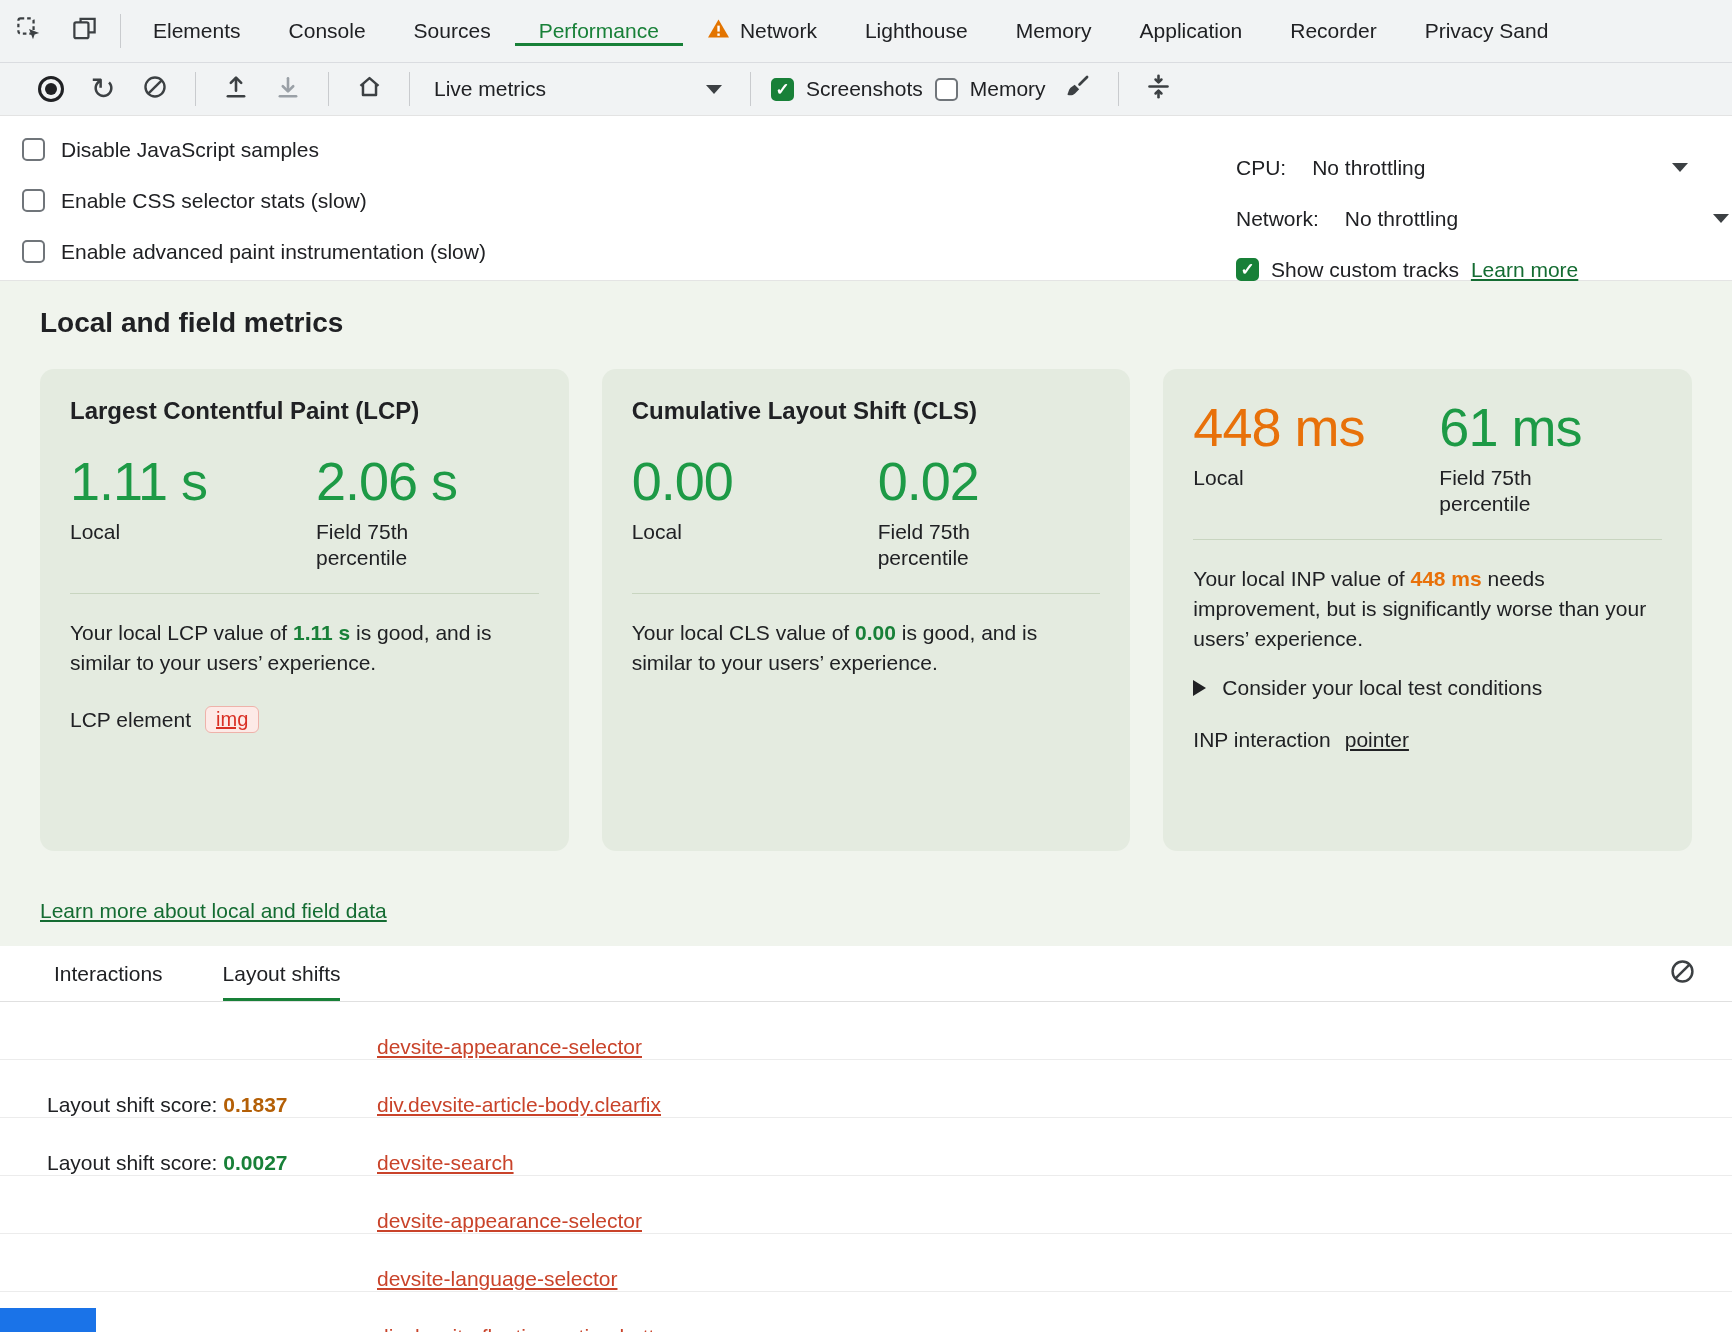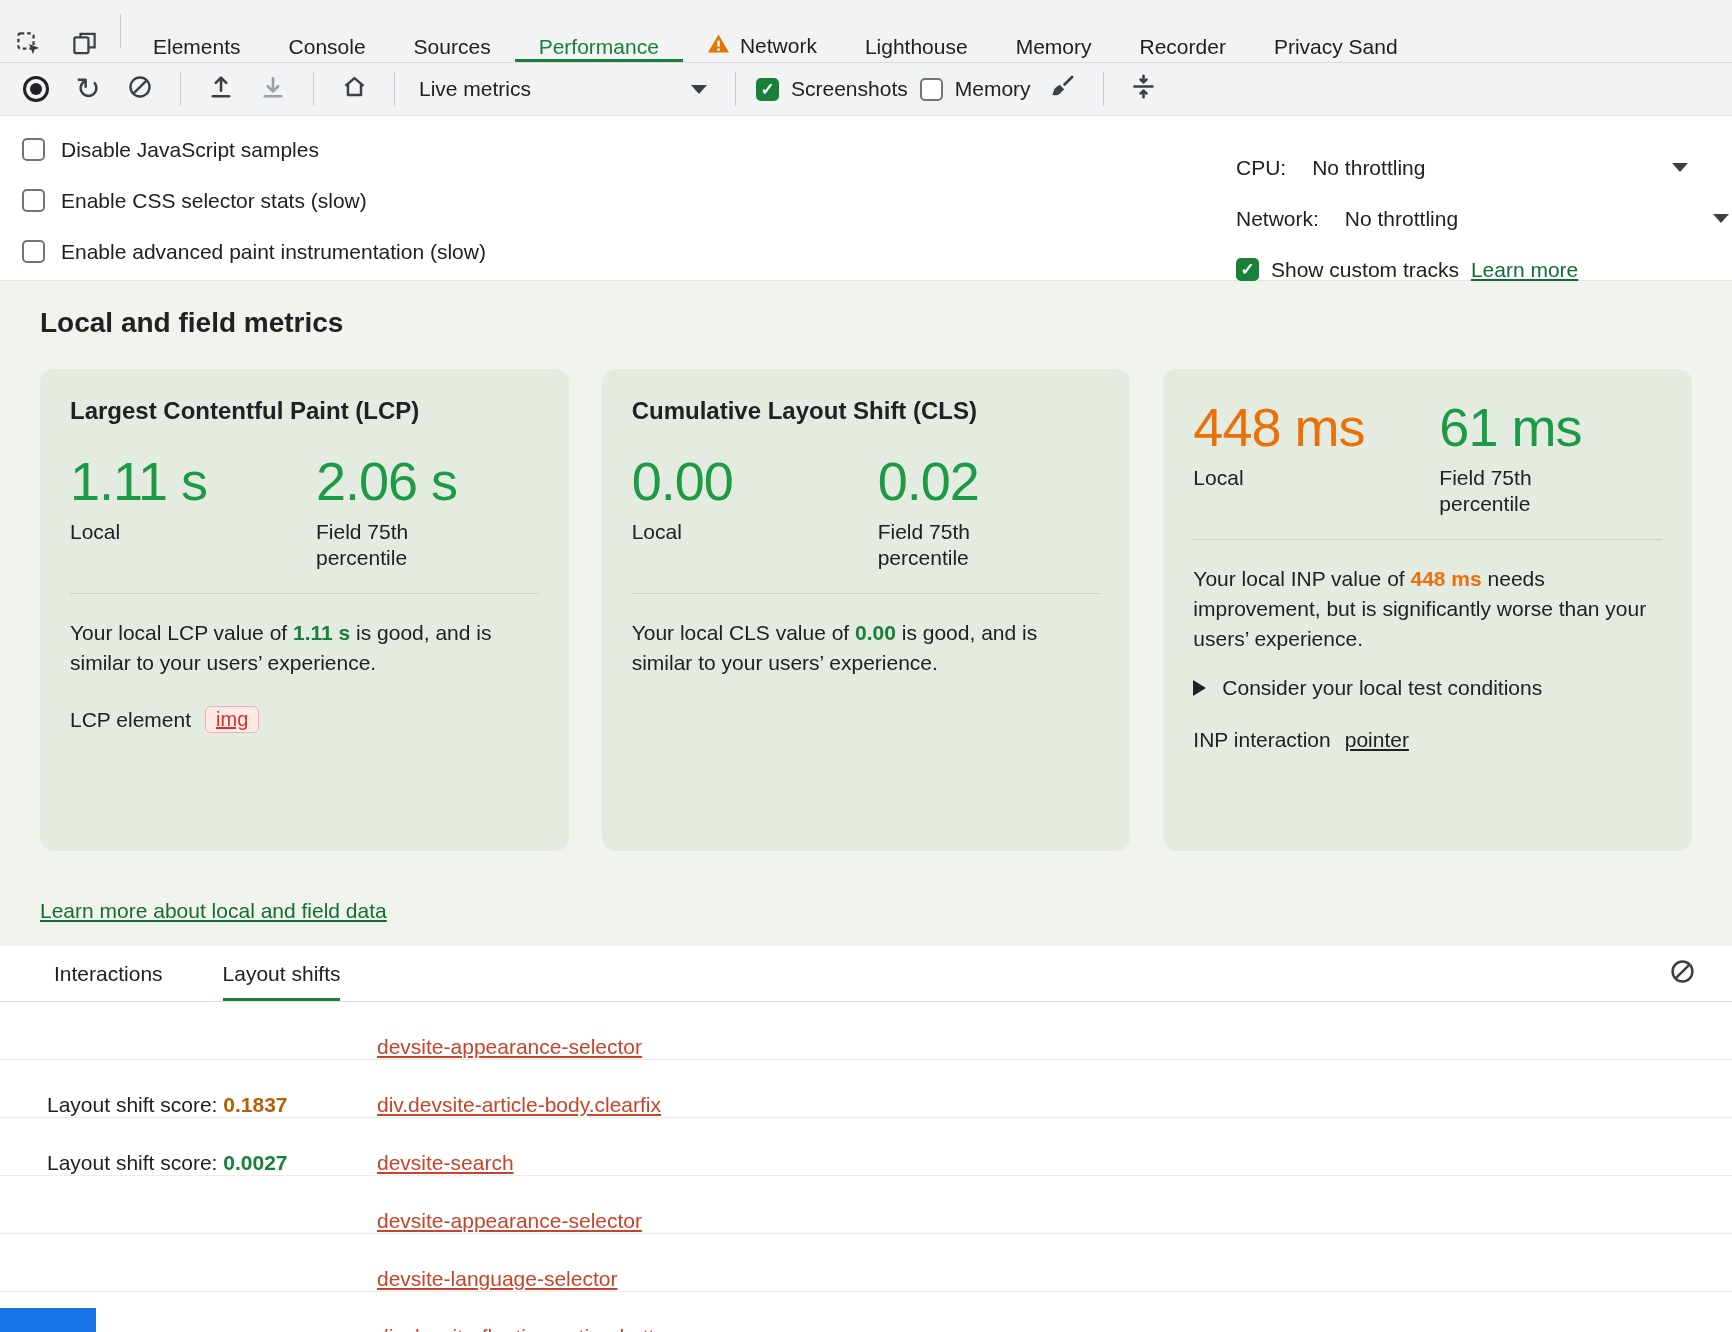--- a/index.html
+++ b/index.html
@@ -6,30 +6,30 @@
   html,body { width:1732px; height:1332px; }
   body {
     font-family:"Liberation Sans", sans-serif;
     color:#202124; background:#fff;
     overflow:hidden; position:relative; font-size:21px;
   }
   button { font:inherit; background:none; border:none; color:inherit; cursor:pointer; }
 
   
   .tabbar { height:63px; background:#f1f3f4; border-bottom:1px solid #dadce0;
-            display:flex; align-items:flex-end; white-space:nowrap; overflow:hidden; }
+            display:flex; align-items:center; white-space:nowrap; overflow:hidden; }
   .icon-slot { width:56px; display:flex; align-items:center; justify-content:center; flex:none; }
   .vsep { width:1px; background:#c9cbce; height:34px; align-self:center; margin:0 8px; flex:none; }
   .tab { display:flex; align-items:center; gap:10px; padding:3px 24px 0 24px;
          border-bottom:3px solid transparent; font-size:21px; color:#202124; flex:none; }
   .tab.active { color:#188038; border-bottom-color:#188038; font-weight:500; }
 
   
   .toolbar { height:53px; background:#f1f3f4; border-bottom:1px solid #e3e3e3;
-             display:flex; align-items:center; padding:0 16px; gap:12px; }
+             display:flex; align-items:center; padding:0 31px; gap:12px; }
   .tool-btn { width:40px; height:40px; display:flex; align-items:center; justify-content:center; flex:none; }
   .record-ic { width:26px; height:26px; border:3px solid #202124; border-radius:50%;
                display:flex; align-items:center; justify-content:center; }
   .record-ic::after { content:""; width:12px; height:12px; background:#202124; border-radius:50%; }
   .reload-glyph::before { content:"↻"; font-size:30px; color:#3c4043; line-height:1; }
   .dropdown { width:300px; display:flex; align-items:center; justify-content:space-between;
               padding:0 8px 0 4px; flex:none; }
   .caret { width:0; height:0; border-left:8px solid transparent; border-right:8px solid transparent;
            border-top:9px solid #3c4043; flex:none; }
   .check { width:23px; height:23px; border:2.5px solid #70757a; border-radius:5px; background:#fff; flex:none; }
@@ -122,20 +122,21 @@
         <svg width="23" height="21" viewBox="0 0 24 22">
           <path d="M12 1.5 L23 20.5 H1 Z" fill="#e37400"></path>
           <rect x="10.8" y="8" width="2.5" height="6.2" fill="#fff"></rect>
           <rect x="10.8" y="16.2" width="2.5" height="2.5" fill="#fff"></rect>
         </svg>
       </span>
       <span>Network</span>
     </div>
     <div class="tab">Lighthouse</div>
     <div class="tab">Memory</div>
+    <div class="tab">Application</div>
     <div class="tab">Recorder</div>
     <div class="tab">Privacy Sand</div>
   </header>
 
   <div class="toolbar">
     <button class="tool-btn">
       <span class="record-ic"></span>
     </button>
     <button class="tool-btn">
       <span class="reload-glyph"></span>

